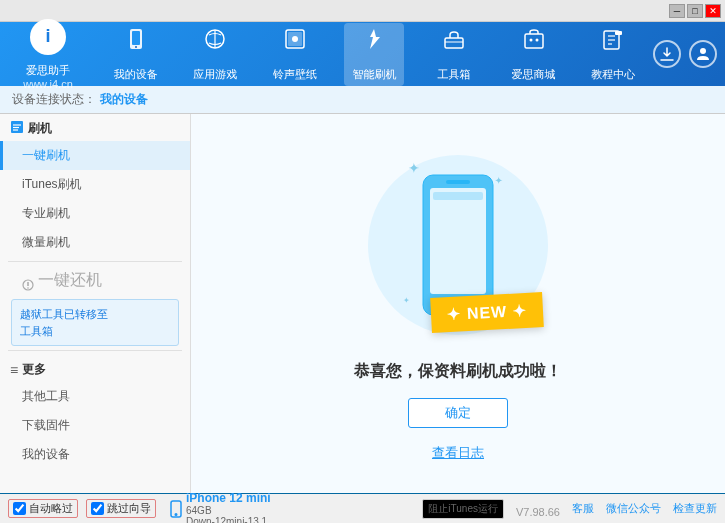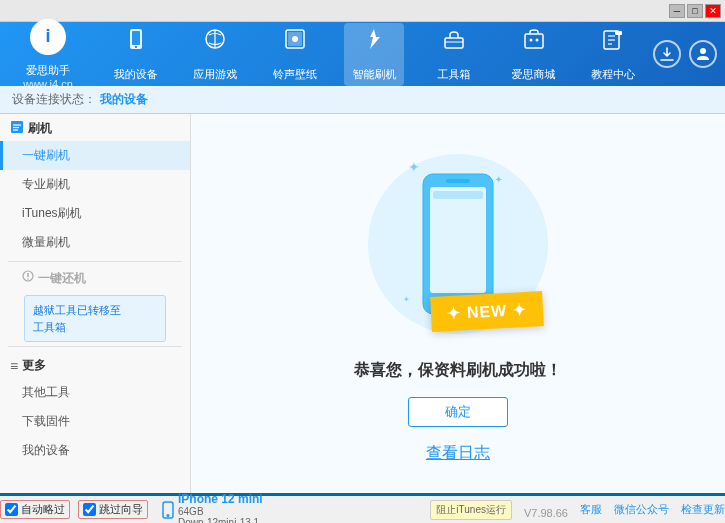--- a/index.html
+++ b/index.html
@@ -128,28 +128,27 @@
     .sidebar-item.active {
       background: #e0f0fb;
       color: #2196f3;
       border-left: 3px solid #2196f3;
       padding-left: 19px;
     }
     .sidebar-divider { border-top: 1px solid #e0e0e0; margin: 4px 8px; }
     .sidebar-disabled {
       padding: 4px 10px 4px 22px;
       color: #aaa;
-      font-size: 12px;
-      display: flex;
-      align-items: flex-start;
+      font-size: 16px;
+      display: flex;
+      align-items: flex-end;
       gap: 4px;
-      font-weight: bold;
     }
     .sidebar-notice {
-      margin: 4px 24px;
+      margin: 4px 11px;
       padding: 6px 8px;
       background: #e8f4fd;
       border: 1px solid #b3d9f5;
       border-radius: 3px;
       font-size: 11px;
       color: #1a7de0;
       line-height: 1.5;
     }
 
     
@@ -202,34 +201,34 @@
       background: #fff;
       border: 1px solid #2196f3;
       color: #2196f3;
       border-radius: 3px;
       font-size: 13px;
       cursor: pointer;
       display: flex; align-items: center; justify-content: center;
     }
 
     .view-log-link {
-      font-size: 16px;
+      font-size: 13px;
       color: #2196f3;
       cursor: pointer;
       text-decoration: underline;
     }
 
     
     .bottom-bar {
       height: 30px;
       background: #f0f0f0;
-      border-top: 3px solid #0369a1;
-      display: flex;
-      align-items: center;
-      padding: 0 0;
+      border-top: 1px solid #0369a1;
+      display: flex;
+      align-items: center;
+      padding: 0 8px;
       justify-content: space-between;
     }
     .bottom-left {
       display: flex;
       align-items: center;
       gap: 8px;
     }
     .checkbox-item {
       display: flex;
       align-items: center;
@@ -264,21 +263,21 @@
       align-items: center;
       gap: 4px;
     }
     .stop-btn {
       font-size: 10px;
       color: #666;
       cursor: pointer;
       padding: 2px 5px;
       border: 1px solid #ccc;
       border-radius: 2px;
-      background: #fef9c3;
+      background: #000000;
     }
 
     
     .phone-body {
       fill: #4fc3f7;
       stroke: #29b6f6;
       stroke-width: 1;
     }
     .phone-screen { fill: #e1f5fe; }
     .phone-home { fill: #29b6f6; }
@@ -405,22 +404,22 @@
         <svg width="14" height="14" viewBox="0 0 14 14" fill="#2196f3">
             <rect x="1" y="1" width="12" height="12" rx="1" fill="#2196f3"></rect>
             <line x1="3" y1="5" x2="11" y2="5" stroke="white" stroke-width="1.2"></line>
             <line x1="3" y1="7.5" x2="9" y2="7.5" stroke="white" stroke-width="1.2"></line>
             <line x1="3" y1="10" x2="8" y2="10" stroke="white" stroke-width="1.2"></line>
           </svg>
       </span>
       <span>刷机</span>
     </div>
     <div class="sidebar-item active">一键刷机</div>
+    <div class="sidebar-item">iTunes刷机</div>
     <div class="sidebar-item">专业刷机</div>
-    <div class="sidebar-item">iTunes刷机</div>
     <div class="sidebar-item">微量刷机</div>
 
     <div class="sidebar-divider"></div>
 
     <div class="sidebar-disabled">
       <svg width="12" height="12" viewBox="0 0 12 12" fill="#aaa">
           <circle cx="6" cy="6" r="5" fill="none" stroke="#aaa" stroke-width="1.2"></circle>
           <line x1="6" y1="3" x2="6" y2="7" stroke="#aaa" stroke-width="1.5"></line>
           <circle cx="6" cy="9" r="0.8" fill="#aaa"></circle>
         </svg>

